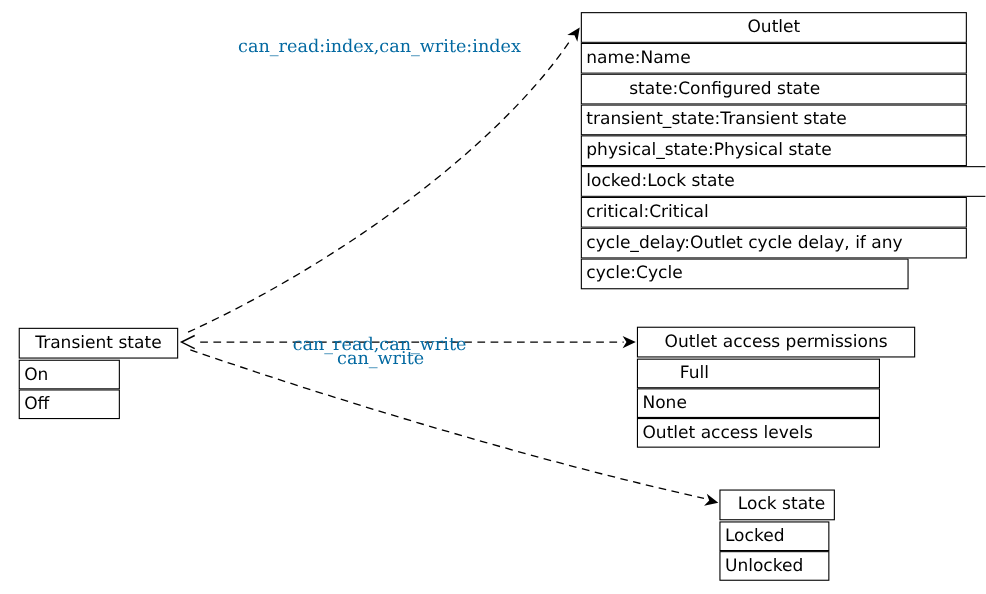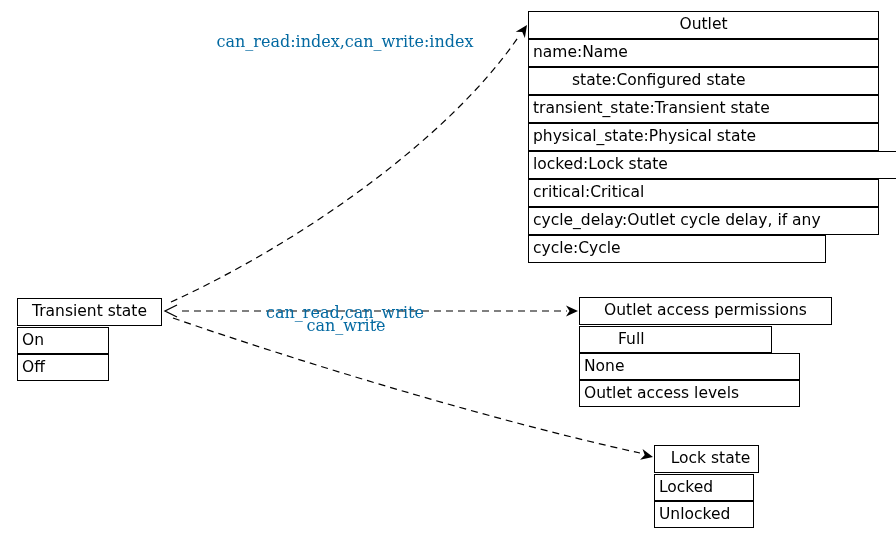--- a/index.html
+++ b/index.html
@@ -88,21 +88,21 @@
   </div>
 
   <div>
     <div class="cell title" style="left:17px; top:298px; width:145px; height:28px;">Transient state</div>
     <div class="cell row" style="left:17px; top:327px; width:92px; height:27px;">On</div>
     <div class="cell row" style="left:17px; top:354px; width:92px; height:27px;">Off</div>
   </div>
 
   <div>
     <div class="cell title" style="left:579px; top:297px; width:253px; height:28px;">Outlet access permissions</div>
-    <div class="cell row" style="left:579px; top:326px; width:193px; height:27px;padding-left:38px;">Full</div>
+    <div class="cell row" style="left:579px; top:326px; width:221px; height:27px;padding-left:38px;">Full</div>
     <div class="cell row" style="left:579px; top:353px; width:221px; height:27px;">None</div>
     <div class="cell row" style="left:579px; top:380px; width:221px; height:27px;">Outlet access levels</div>
   </div>
 
   <div>
     <div class="cell title" style="left:654px; top:445px; width:105px; height:28px;padding-left:10px;">Lock state</div>
     <div class="cell row" style="left:654px; top:474px; width:100px; height:27px;">Locked</div>
     <div class="cell row" style="left:654px; top:501px; width:100px; height:27px;">Unlocked</div>
   </div>
 

